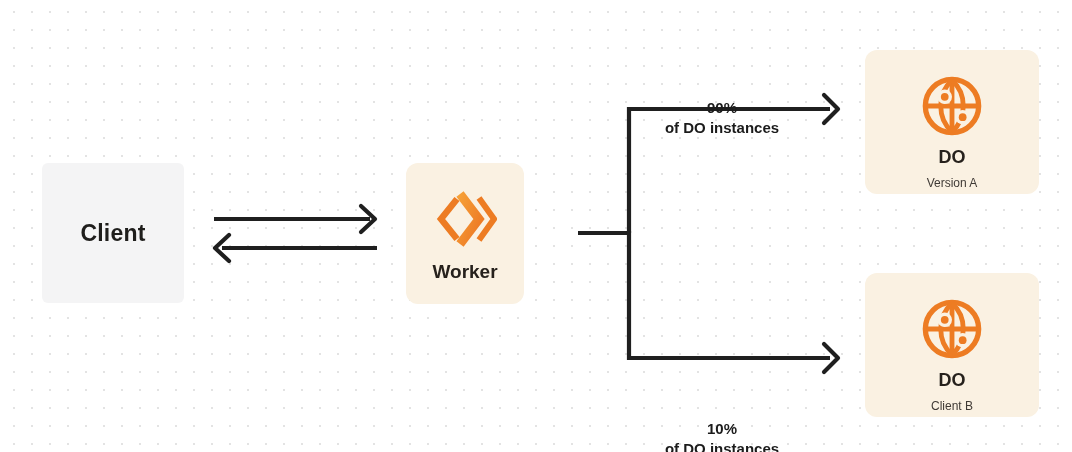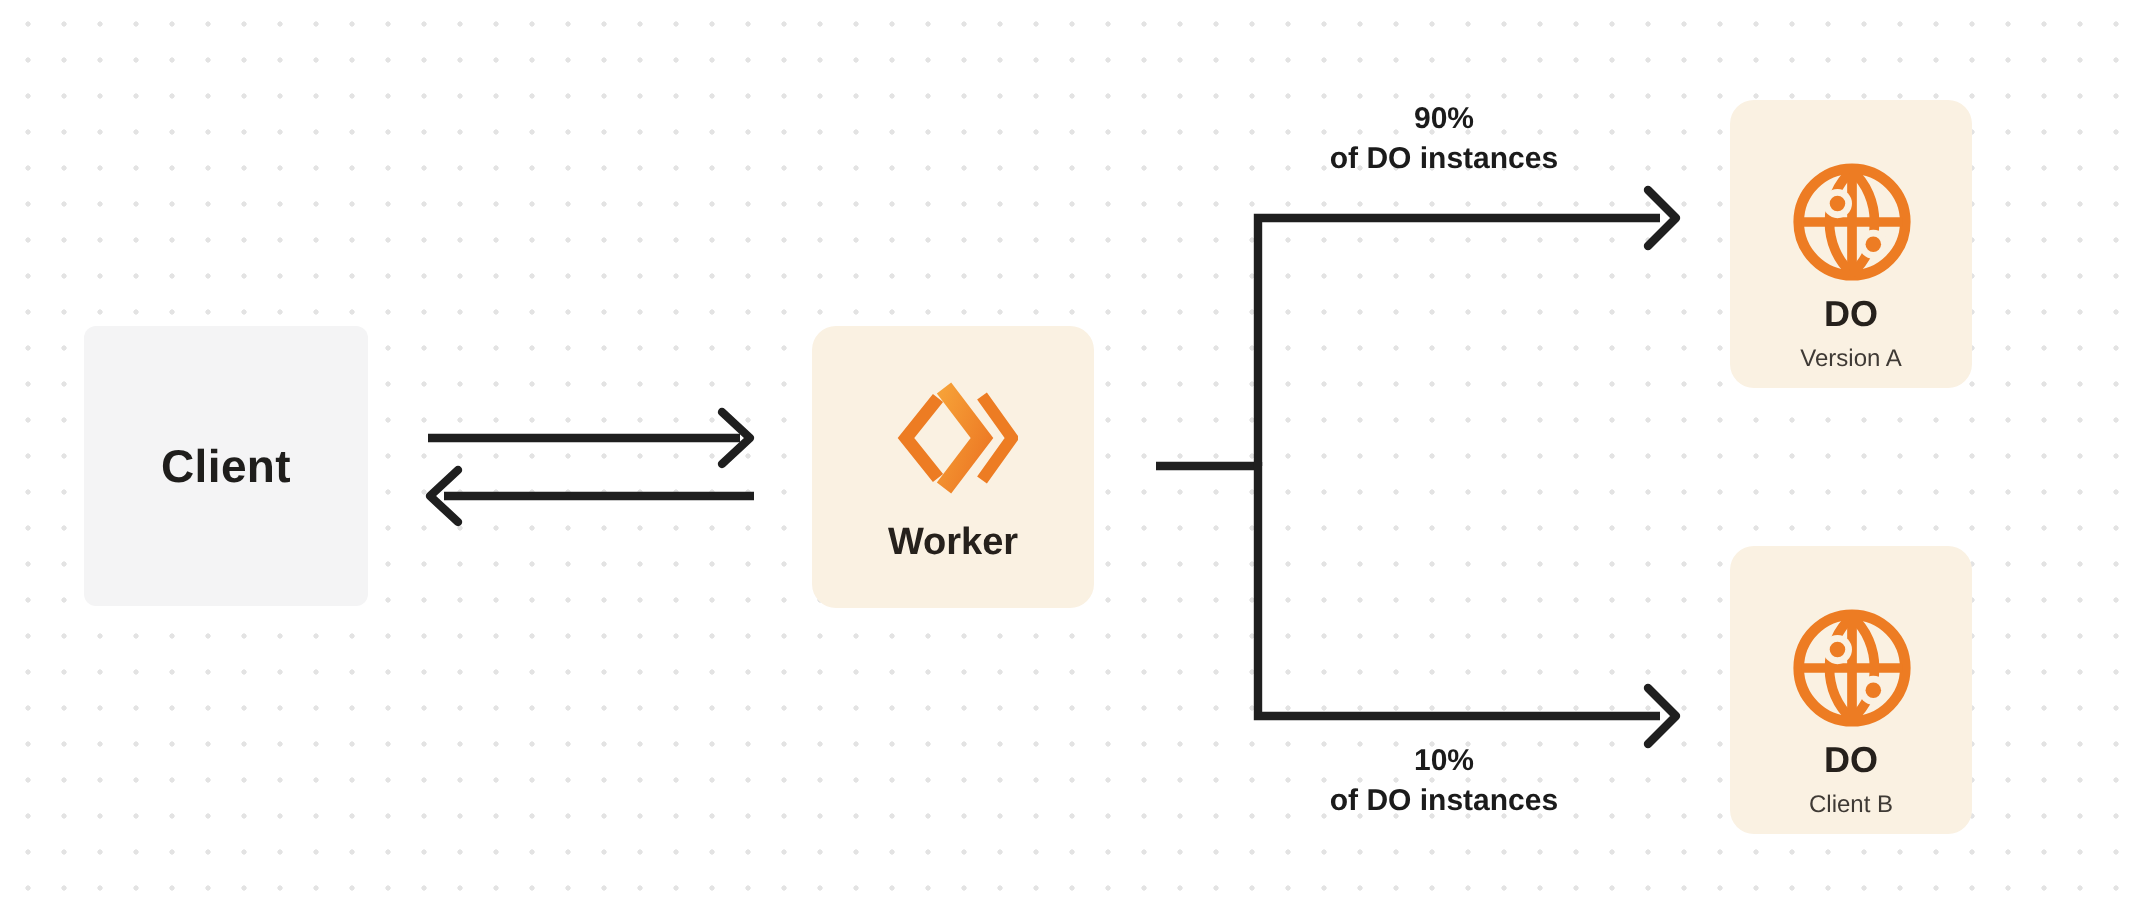--- a/index.html
+++ b/index.html
@@ -40,38 +40,39 @@
   }
   .node--client .node__label {
     font-size: 23px;
     font-weight: 700;
     color: #1f1e1c;
     letter-spacing: 0.2px;
   }
 
   .node--worker {
     left: 406px; top: 163px;
-    width: 141px; height: 141px;
+    width: 118px; height: 141px;
     background: #faf1e2;
     border-radius: 12px;
     gap: 12px;
     padding-top: 4px;
   }
   .node--worker .node__label {
     font-size: 19px;
     font-weight: 700;
     color: #26211c;
   }
 
   .node--do {
     left: 865px;
-    width: 121px; height: 144px;
+    width: 174px; height: 144px;
     background: #faf1e2;
     border-radius: 12px;
     padding-top: 25px;
+    justify-content: space-between;
   }
   .node--do-a { top: 50px; }
   .node--do-b { top: 273px; }
   .node--do .node__title {
     margin-top: 4px;
     font-size: 18px;
     font-weight: 700;
     color: #26211c;
     line-height: 22px;
   }
@@ -86,20 +87,21 @@
 
   .edge-label {
     position: absolute;
     left: 622px;
     width: 200px;
     text-align: center;
     font-size: 15px;
     font-weight: 700;
     color: #1b1b1b;
     line-height: 20px;
+    margin-top: 48px;
   }
   .edge-label--top { top: 50px; }
   .edge-label--bottom { top: 371px; }
 </style>
 </head>
 <body>
 
 <div class="canvas">
 
   <svg class="connectors" viewBox="0 0 1072 452" fill="none" xmlns="http://www.w3.org/2000/svg">

